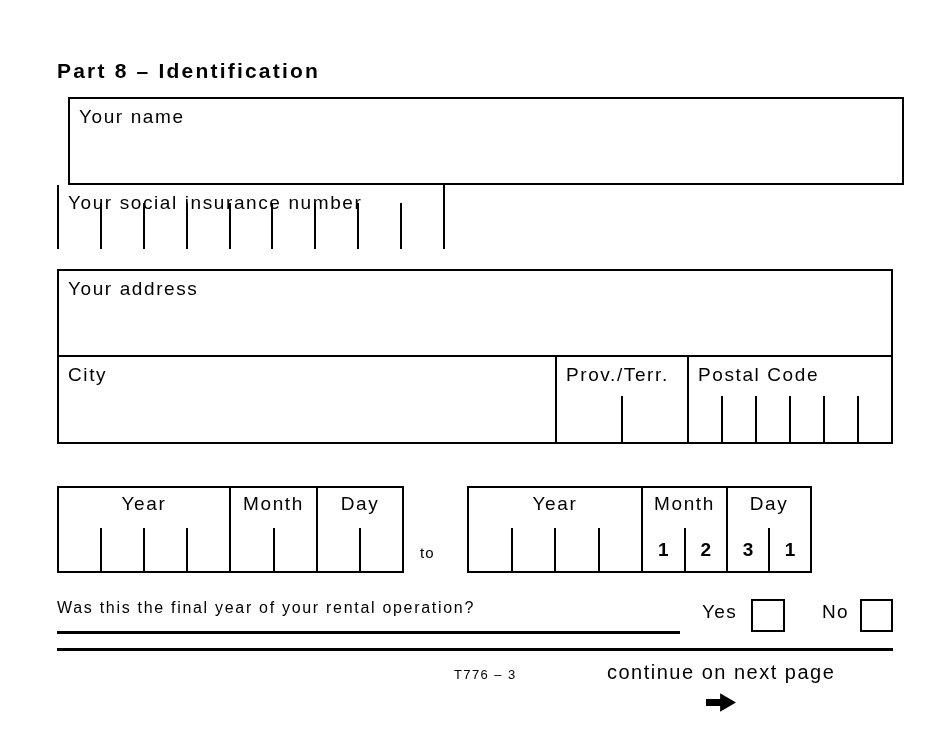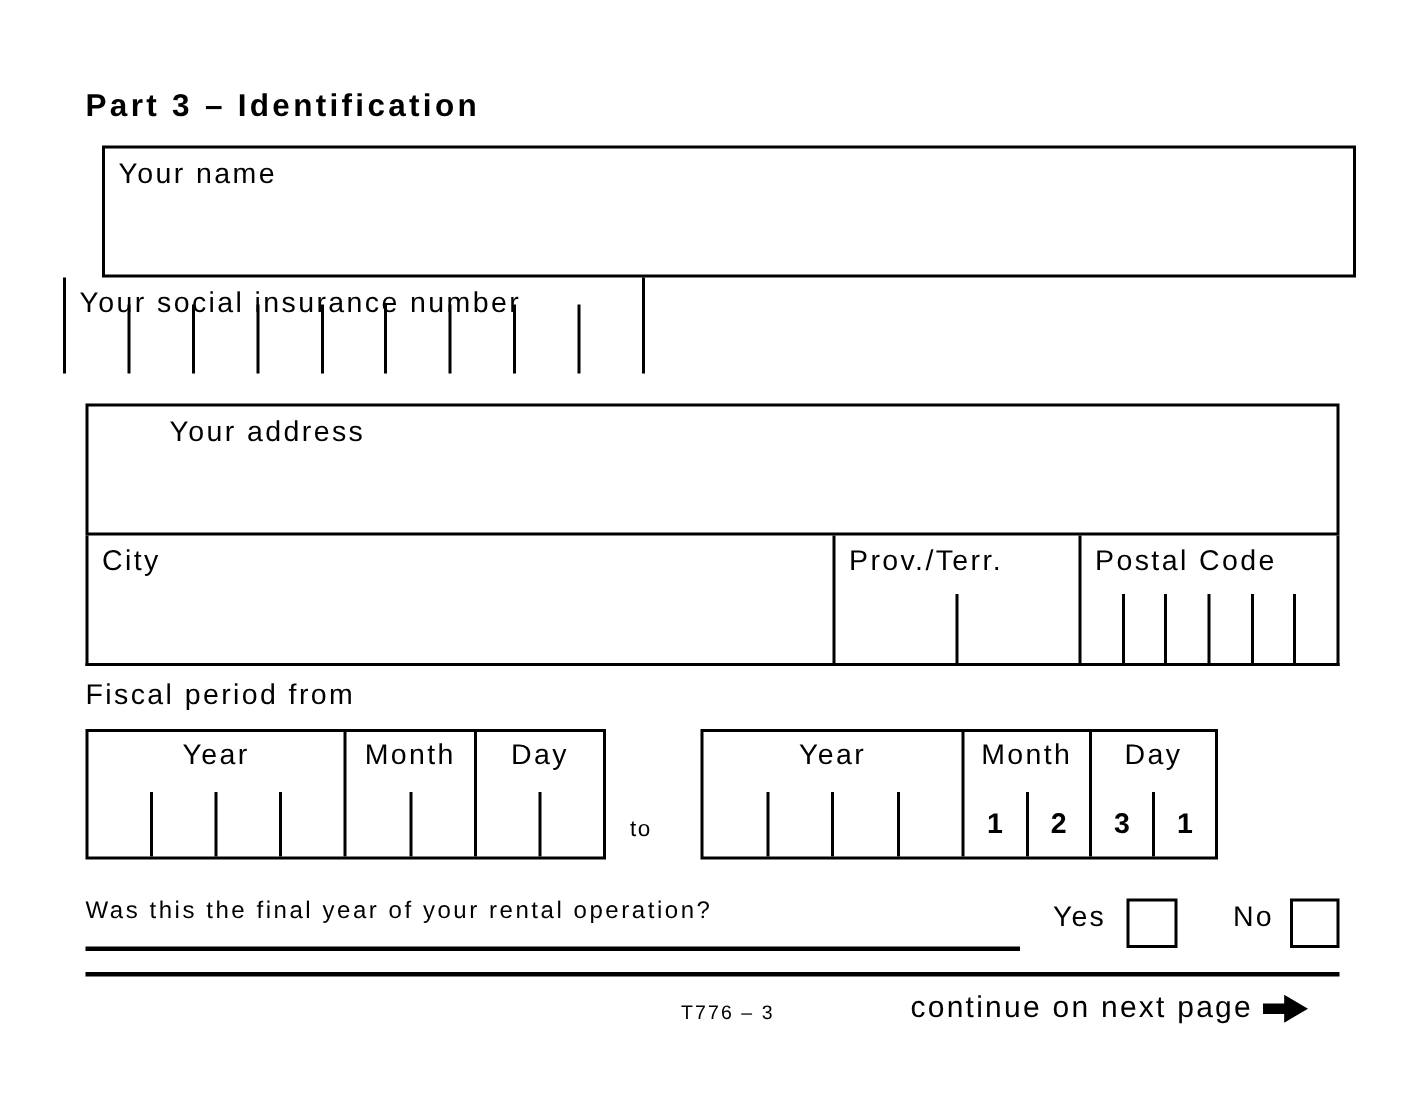--- a/index.html
+++ b/index.html
@@ -20,29 +20,29 @@
     white-space:nowrap;
   }
 
   .fieldlabel {
     font-size:19px; letter-spacing:1.6px; white-space:nowrap;
     padding:7px 9px; display:block;
   }
 
   
   .name-row   { left:68px; top:97px;  width:836px; height:88px; border:2.5px solid #000; }
-  .sin-row    { left:42px; top:185px; width:388px; height:64px;
+  .sin-row    { left:57px; top:185px; width:388px; height:64px;
                 border-left:2.5px solid #000; border-right:2.5px solid #000; }
-  .addr-row   { left:57px; top:269px; width:836px; height:88px; border:2.5px solid #000;padding-left:45px; }
+  .addr-row   { left:57px; top:269px; width:836px; height:88px; border:2.5px solid #000; }
   .city-row   { left:57px; top:357px; width:836px; height:87px;
                 border-left:2.5px solid #000; border-right:2.5px solid #000;
                 border-bottom:2.5px solid #000; display:flex; }
 
   .city-cell   { width:496px; position:relative; }
-  .prov-cell   { width:164px; position:relative; border-left:2.5px solid #000; }
+  .prov-cell   { width:132px; position:relative; border-left:2.5px solid #000; }
   .postal-cell { flex:1;      position:relative; border-left:2.5px solid #000; }
 
   
   .ticks { position:absolute; bottom:0; left:0; right:0; display:flex; }
   .ticks.h46 { height:46px; }
   .ticks.h43 { height:43px; }
   .tcell { flex:1; border-left:2px solid #000; }
   .tcell:first-child { border-left:none; }
 
   
@@ -65,29 +65,29 @@
   .question { left:57px; top:599px; font-size:16px; letter-spacing:1.7px; white-space:nowrap; }
   .q-underline { left:57px; top:631px; width:623px; height:2.5px; background:#000; }
   .yn-label { top:601px; font-size:19px; letter-spacing:1.4px; }
   .checkbox { top:599px; width:34px; height:33px; border:2.5px solid #000; background:#fff; }
 
   .separator { left:57px; top:648px; width:836px; height:3px; background:#000; }
 
   
   .form-code { left:454px; top:667px; font-size:13px; letter-spacing:1.4px; white-space:nowrap; }
   .continue  { left:607px; top:661px; font-size:20px; letter-spacing:1.5px;
-               display:flex; align-items:center; gap:7px; white-space:nowrap; }
+               display:flex; align-items:center; gap:7px; white-space:nowrap;flex-direction:column; }
   .arrow-icon svg { display:block; }
 </style>
 </head>
 <body>
 
 <div class="page">
 
-  <div class="abs page-title">Part 3 – Identification</div>
+  <div class="abs page-title">Part 8 – Identification</div>
 
   <div class="abs name-row">
     <span class="fieldlabel">Your name</span>
   </div>
 
   <div class="abs sin-row">
     <span class="fieldlabel">Your social insurance number</span>
     <div class="ticks h46">
       <div class="tcell"></div>
       <div class="tcell"></div>
@@ -122,21 +122,20 @@
         <div class="tcell"></div>
         <div class="tcell"></div>
         <div class="tcell"></div>
         <div class="tcell"></div>
         <div class="tcell"></div>
         <div class="tcell"></div>
       </div>
     </div>
   </div>
 
-  <div class="abs fiscal-label">Fiscal period from</div>
 
   <div class="abs datebox datebox1">
     <div class="dsec d1-year">
       <div class="dhead">Year</div>
       <div class="ticks h43">
         <div class="tcell"></div>
         <div class="tcell"></div>
         <div class="tcell"></div>
         <div class="tcell"></div>
       </div>

